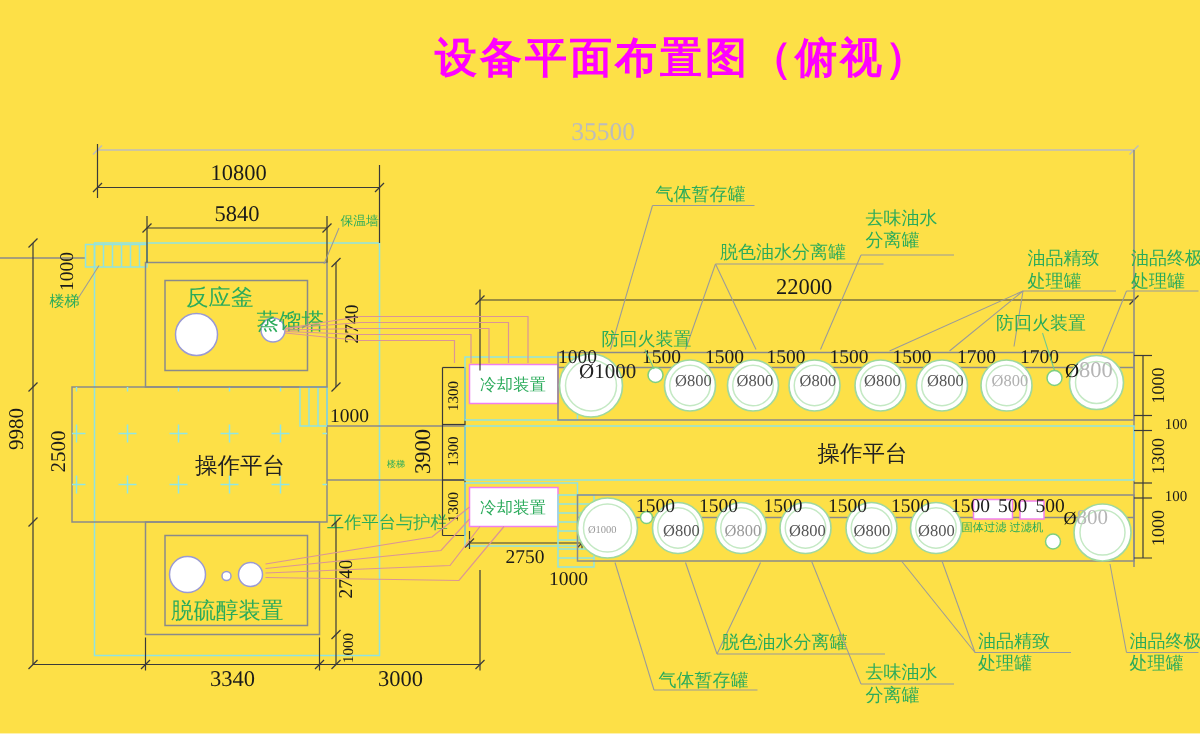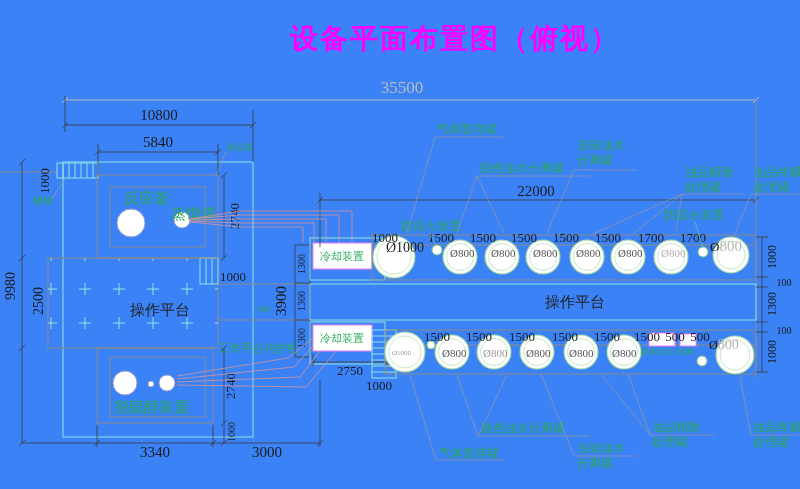--- a/index.html
+++ b/index.html
@@ -1,16 +1,16 @@
 <!DOCTYPE html>
 <html><head>
 <meta charset="utf-8">
 <style>
   html,body{margin:0;padding:0;background:#ffffff;}
-  .canvas{position:relative;width:800px;height:489px;background:#3b82f6;overflow:hidden;
+  .canvas{position:relative;width:800px;height:489px;background:#fde047;overflow:hidden;
           font-family:"Liberation Sans",sans-serif;}
   svg{position:absolute;left:0;top:0;}
   text{user-select:none;}
   .d{font-family:"Liberation Serif",serif;fill:#1a1a1a;}
   .g{font-family:"Liberation Sans",sans-serif;fill:#2bab5b;}
   .struct{stroke:#8a8a8a;stroke-width:1;fill:none;}
   .dim{stroke:#3a3a3a;stroke-width:0.8;fill:none;}
   .cyanl{stroke:#8fe3e3;stroke-width:1;fill:none;}
   .lead{stroke:#9a9a9a;stroke-width:0.7;fill:none;}
   .gl{stroke:#6fc98f;stroke-width:0.7;fill:none;}

